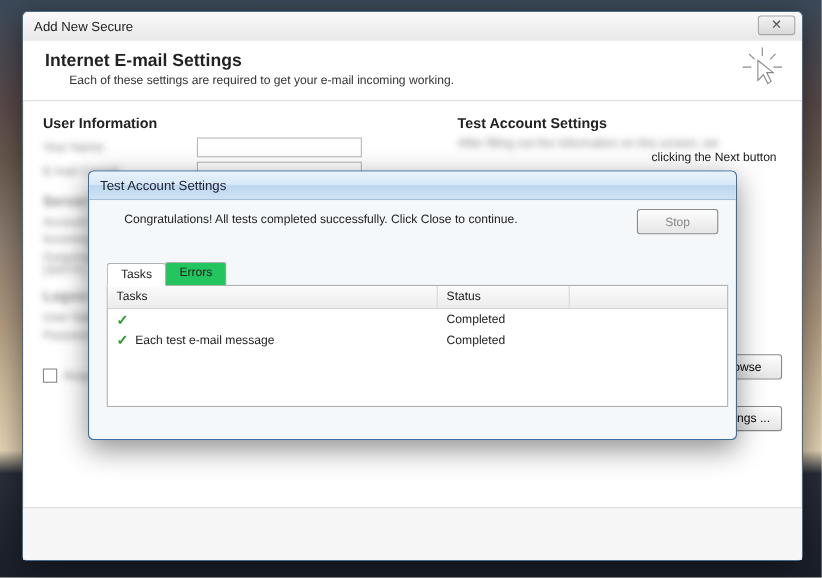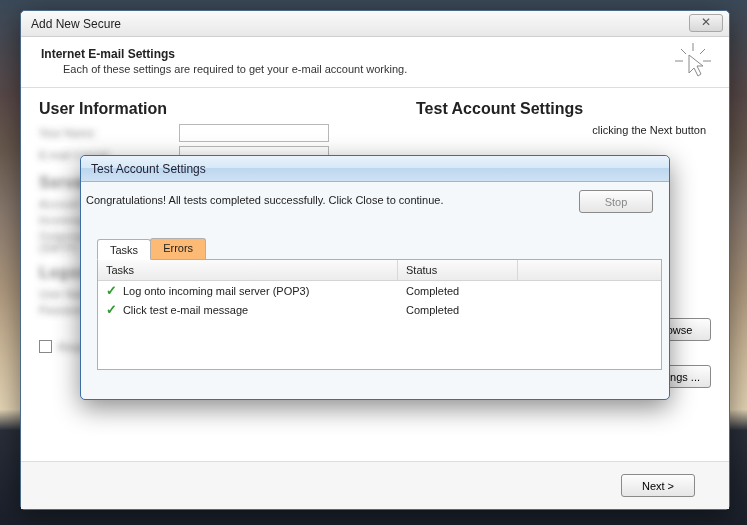--- a/index.html
+++ b/index.html
@@ -1,70 +1,70 @@
 <!DOCTYPE html>
 <html><head>
 <meta charset="utf-8">
 <style>
   * { box-sizing: border-box; font-family: "Segoe UI", Tahoma, sans-serif; }
   body { margin: 0; width: 747px; height: 525px; overflow: hidden; background: linear-gradient(180deg, #3b4a5a 0%, #5a4a4a 18%, #6a5a4f 28%, #8a7a6f 40%, #b09a80 55%, #d4c0a0 68%, #e8d8b8 78%, #2a2f3a 82%, #1a1f2a 100%); position: relative; }
   .wizard { position: absolute; left: 20px; top: 10px; width: 710px; height: 500px; background: #fff; border: 1px solid #4a6a8a; border-radius: 5px; box-shadow: 0 6px 30px rgba(0,0,0,0.5); }
   .wizard-title { height: 26px; line-height: 26px; padding: 0 10px; font-size: 12px; color: #222; background: linear-gradient(#fafafa,#e8e8e8); border-bottom: 1px solid #d0d0d0; border-radius: 5px 5px 0 0; position: relative; }
   .wizard-close { position:absolute; right:6px; top:3px; width:34px; height:18px; border-radius:3px; background: linear-gradient(#f4f4f4,#d8d8d8); border:1px solid #a8a8a8; text-align:center; font-size:12px; line-height:15px; color:#555; cursor:default;}
   .wizard-header { padding: 10px 20px 12px 20px; background: #fff; border-bottom: 1px solid #ddd; position:relative;}
-  .wizard-header h1 { margin:0; font-size:12px; font-weight:bold; color:#222;}
+  .wizard-header h1 { margin:0; font-size:16px; font-weight:bold; color:#222;}
   .wizard-header p { margin:2px 0 0 22px; font-size:11px; color:#333;}
   .wizard-cursor { position:absolute; right:18px; top:6px; width:36px; height:36px;}
   .wizard-body { padding: 12px 18px; font-size:11px; color:#222; position:relative; height: calc(100% - 26px - 62px - 48px);}
-  .section-label { font-weight:bold; font-size:16px; margin-bottom:6px;}
+  .section-label { font-weight:bold; font-size:13px; margin-bottom:6px;}
   .form-row { margin:4px 0; display:flex; align-items:center;}
   .form-row label { width:140px; font-size:11px;}
   .form-row .field { width:150px; height:18px; border:1px solid #b8b8b8; background:#fff;}
   .leftcol { position:absolute; left:18px; top:12px; width:340px;}
   .rightcol { position:absolute; left:395px; top:12px; width:290px;}
   .blurred { color: transparent; text-shadow: 0 0 6px rgba(80,80,80,0.7); user-select:none;}
   .checkbox { width:13px; height:13px; border:1px solid #888; display:inline-block; margin-right:6px; vertical-align:middle; background:#fff;}
   .wizard-footer { position:absolute; bottom:0; left:0; right:0; height:48px; border-top:1px solid #ddd; display:flex; justify-content:flex-end; align-items:center; padding:0 16px; gap:8px; background:#f6f6f6;}
   .btn { min-width:74px; height:23px; font-size:11px; border:1px solid #8a8a8a; background: linear-gradient(#fdfdfd,#e6e6e6); border-radius:3px; padding:0 10px; cursor:default;}
   .btn-wide{min-width:100px;}
   .more-settings-row { position:absolute; right:18px; bottom:62px;}
   .browse-row { position:absolute; right:18px; top: 230px;}
   .dots { width:50px; height:14px; background: radial-gradient(circle at 6px 7px, #000 3px, transparent 3px), radial-gradient(circle at 18px 7px, #000 3px, transparent 3px), radial-gradient(circle at 30px 7px, #000 3px, transparent 3px), radial-gradient(circle at 42px 7px, #000 3px, transparent 3px);}
   
   .modal { position:absolute; left:80px; top:155px; width:590px; height:245px; background:#f4f8fb; border:1px solid #3a6ea5; border-radius:5px; box-shadow: 0 8px 26px rgba(0,0,0,0.45);}
   .modal-title { height:26px; line-height:26px; padding:0 10px; font-size:12px; color:#223; background: linear-gradient(180deg,#eaf3fb 0%, #d6e8f7 48%, #bcd7ef 50%, #cfe2f4 100%); border-bottom:1px solid #9ab8d4; border-radius:5px 5px 0 0;}
-  .modal-body { padding:12px 5px; font-size:11px; color:#222; position:relative; height:calc(100% - 26px);}
+  .modal-body { padding:12px 32px; font-size:11px; color:#222; position:relative; height:calc(100% - 26px);}
   .modal-msg { max-width:380px;}
   .modal-btns { position:absolute; right:16px; top:8px; display:flex; flex-direction:row; gap:6px;}
   .btn-primary { border:1px solid #2b7cd3; background: linear-gradient(#eaf4ff,#bfe0ff); box-shadow: 0 0 0 1px #7fb6ea inset;}
   .btn-disabled { color:#888;}
   .tabstrip { position:absolute; left:16px; top:56px; right:7px;}
   .tabs { display:flex; gap:0; font-size:11px; position:relative; z-index:2;}
-  .tab { padding:3px 12px; border:1px solid #b0b0b0; border-bottom:none; background:#fdba74; border-radius:3px 3px 0 0; margin-right:-1px; position:relative;}
+  .tab { padding:3px 12px; border:1px solid #b0b0b0; border-bottom:none; background:#22c55e; border-radius:3px 3px 0 0; margin-right:-1px; position:relative;}
   .tab.active { background:#fff; border-bottom:1px solid #fff; z-index:3; top:1px; padding-top:4px;}
   .tabpanel { border:1px solid #b0b0b0; background:#fff; padding:0; position:relative; top:0px;}
   .table-head { display:flex; background: linear-gradient(#fbfbfb,#ececec); border-bottom:1px solid #d4d4d4; font-size:11px;}
   .th { padding:4px 8px; border-right:1px solid #d8d8d8;}
   .th.col1{width:300px;} .th.col2{width:120px;} .th.col3{flex:1; border-right:none;}
   .table-body { height:88px; font-size:11px;}
   .tr { display:flex; padding:2px 8px; align-items:center;}
   .check { color:#2e9b2e; font-weight:bold; margin-right:6px; font-size:13px;}
   .td1{width:300px; display:flex; align-items:center;} .td2{width:120px;}
 </style>
 </head>
 <body>
 
 <div class="wizard">
   <div class="wizard-title">
     <span>Add New Secure</span>
     <div class="wizard-close">✕</div>
   </div>
   <div class="wizard-header">
     <h1>Internet E-mail Settings</h1>
-    <p>Each of these settings are required to get your e-mail account working.</p>
+    <p>Each of these settings are required to get your e-mail incoming working.</p>
     <div class="wizard-cursor">
       <svg viewBox="0 0 36 36">
           <g stroke="#888" stroke-width="1" fill="none">
             <line x1="18" y1="0" x2="18" y2="8"></line>
             <line x1="0" y1="18" x2="8" y2="18"></line>
             <line x1="28" y1="18" x2="36" y2="18"></line>
             <line x1="6" y1="6" x2="11" y2="11"></line>
             <line x1="30" y1="6" x2="25" y2="11"></line>
           </g>
           <path d="M14 12 L14 30 L19 25 L23 33 L26 31 L22 23 L28 23 Z" fill="#fff" stroke="#888" stroke-width="1"></path>
@@ -99,32 +99,32 @@
       <div class="form-row">
           <label><span class="blurred">Password:</span></label>
         </div>
       <div class="form-row" style="margin-top:24px">
         <span class="checkbox"></span>
         <span class="blurred">Require logon using Secure Password Authentication (SPA)</span>
       </div>
     </div>
     <div class="rightcol">
       <div class="section-label">Test Account Settings</div>
+      <div><span class="blurred">After filling out the information on this screen, we</span></div>
       <div style="text-align:right;"><span style="font-size:11px;">clicking the Next button</span></div>
     </div>
     <div class="browse-row">
       <span class="dots" style="display:inline-block; vertical-align:middle; margin-right:12px;"></span>
       <button class="btn">Browse</button>
     </div>
     <div class="more-settings-row">
       <button class="btn btn-wide">More Settings ...</button>
     </div>
   </div>
   <div class="wizard-footer">
-    <button class="btn">Next &gt;</button>
     <span style="width:10px"></span>
   </div>
 </div>
 
 <div class="modal">
   <div class="modal-title">
     <span>Test Account Settings</span>
   </div>
   <div class="modal-body">
     <div class="modal-msg">Congratulations! All tests completed successfully. Click Close to continue.</div>
@@ -139,28 +139,27 @@
       <div class="tabpanel">
         <div class="table-head">
           <div class="th col1">Tasks</div>
           <div class="th col2">Status</div>
           <div class="th col3"></div>
         </div>
         <div class="table-body">
           <div class="tr">
             <div class="td1">
                 <span class="check">✓</span>
-                <span>Log onto incoming mail server (POP3)</span>
               </div>
             <div class="td2">Completed</div>
           </div>
           <div class="tr">
             <div class="td1">
                 <span class="check">✓</span>
-                <span>Click test e-mail message</span>
+                <span>Each test e-mail message</span>
               </div>
             <div class="td2">Completed</div>
           </div>
         </div>
       </div>
     </div>
   </div>
 </div>
 
 </body></html>

